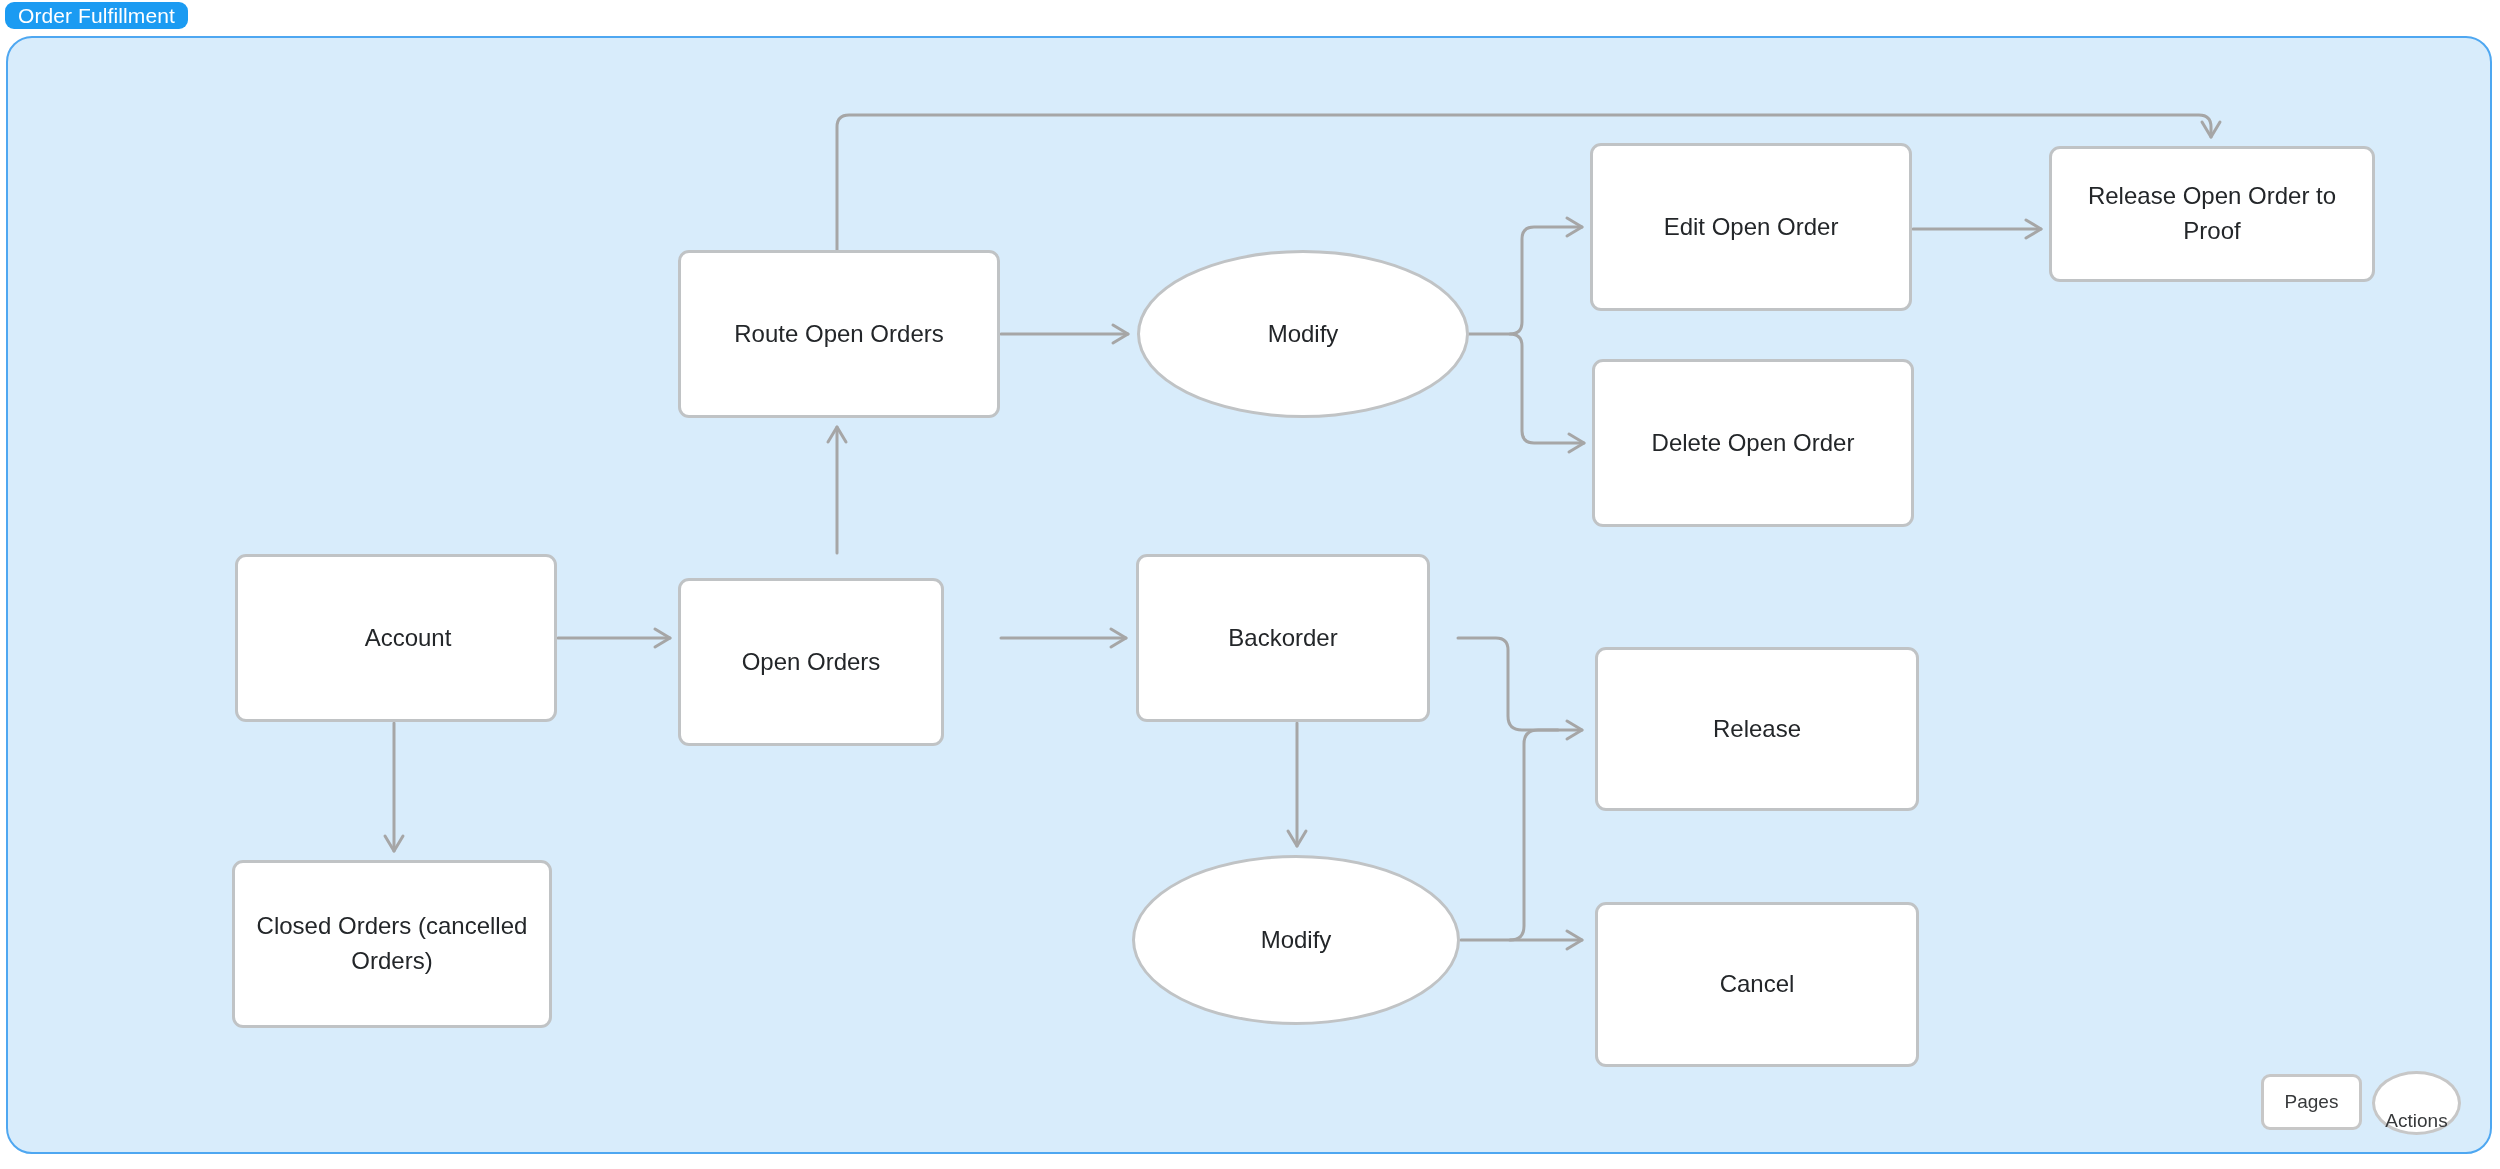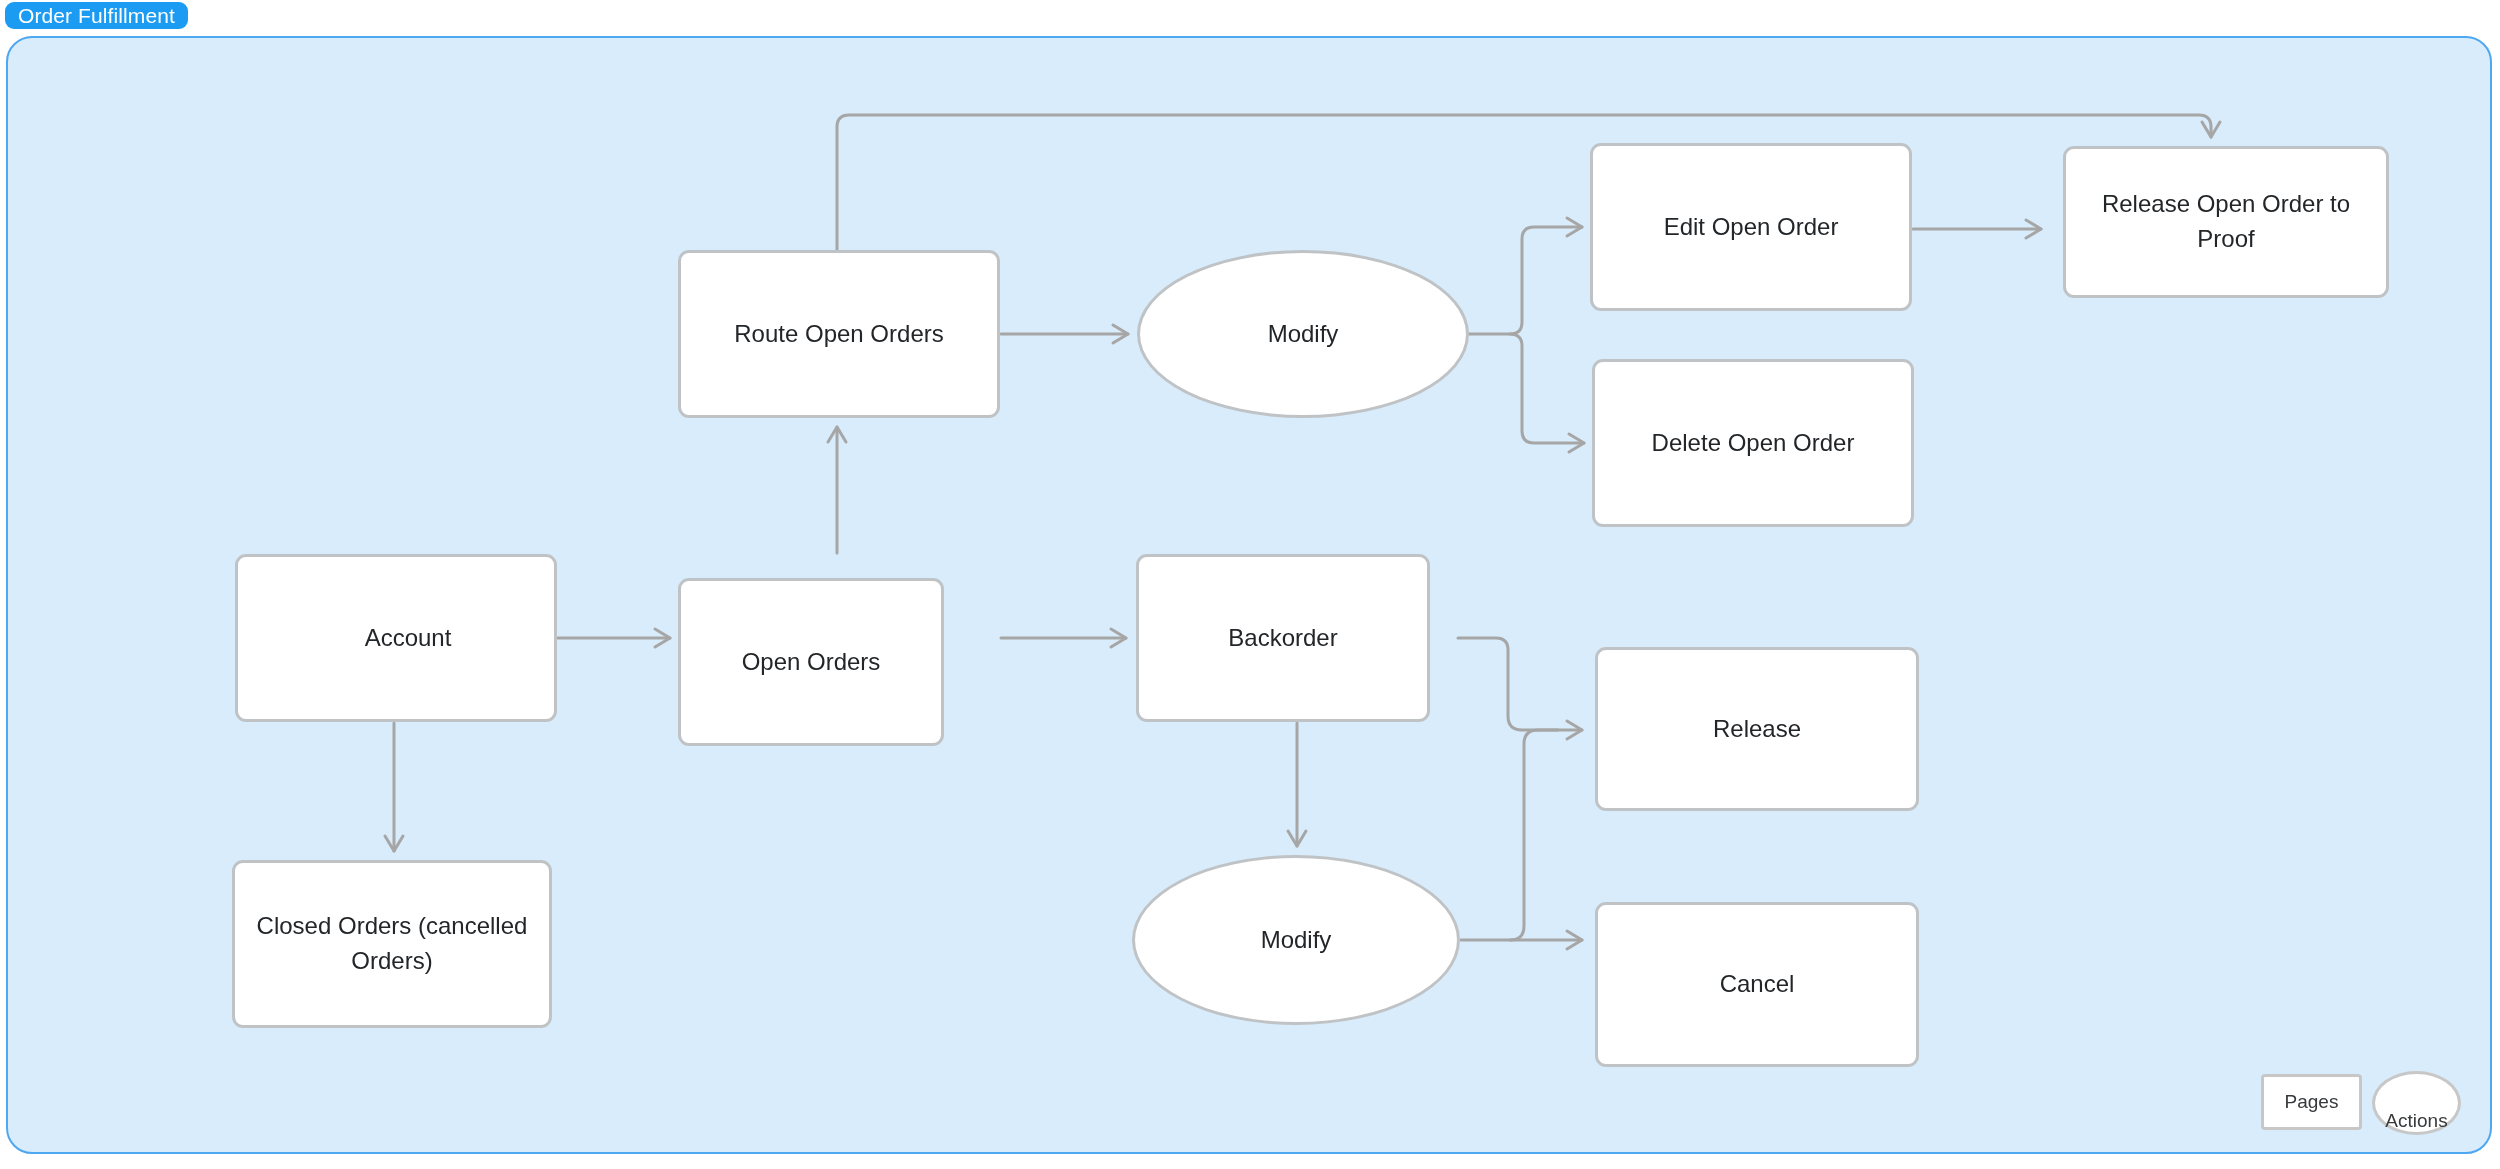--- a/index.html
+++ b/index.html
@@ -30,21 +30,21 @@
     text-align: center; cursor: pointer;
   }
   .node .label {
     font-size: 24px; color: #232629; line-height: 1.45;
     white-space: pre-line; padding: 0 18px;
   }
   .node.ellipse { border-radius: 50%; }
 
   .btn-pages {
     position: absolute; left: 2261px; top: 1074px; width: 101px; height: 56px;
-    background: #ffffff; border: 3px solid #c7c7c7; border-radius: 4px;
+    background: #ffffff; border: 3px solid #c7c7c7; border-radius: 9px;
     display: flex; align-items: center; justify-content: center;
     font-size: 19px; color: #37393b; z-index: 2; cursor: pointer;
   }
   .btn-actions {
     position: absolute; left: 2372px; top: 1071px; width: 89px; height: 64px;
     background: #ffffff; border: 3.5px solid #c7c7c7; border-radius: 50%;
     display: flex; align-items: flex-end; justify-content: center;
     font-size: 19px; color: #37393b; z-index: 2; cursor: pointer;
   }
 </style>
@@ -97,21 +97,21 @@
   </div>
 
   <div class="node ellipse" style="left:1137px; top:250px; width:332px; height:168px;">
     <span class="label">Modify</span>
   </div>
 
   <div class="node" style="left:1590px; top:143px; width:322px; height:168px;">
     <span class="label">Edit Open Order</span>
   </div>
 
-  <div class="node" style="left:2049px; top:146px; width:326px; height:152px;margin-left:14px;">
+  <div class="node" style="left:2049px; top:146px; width:326px; height:136px;">
     <span class="label">Release Open Order to
 Proof</span>
   </div>
 
   <div class="node" style="left:1592px; top:359px; width:322px; height:168px;">
     <span class="label">Delete Open Order</span>
   </div>
 
   <div class="node" style="left:1595px; top:647px; width:324px; height:164px;">
     <span class="label">Release</span>

